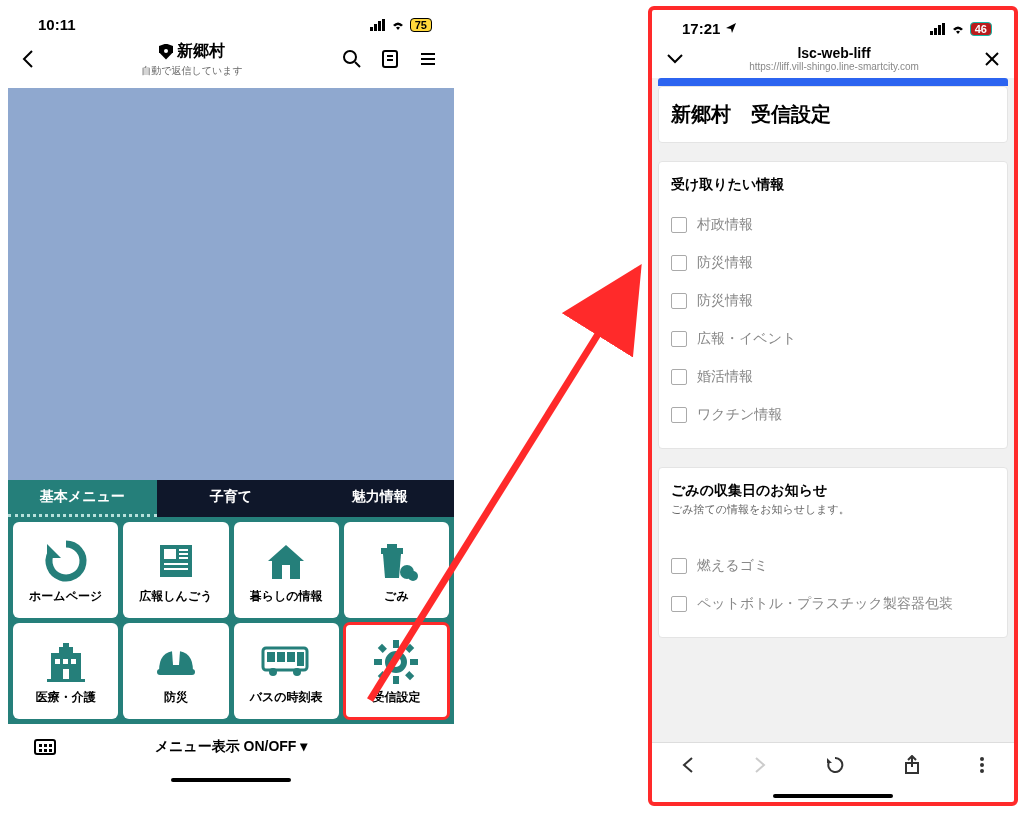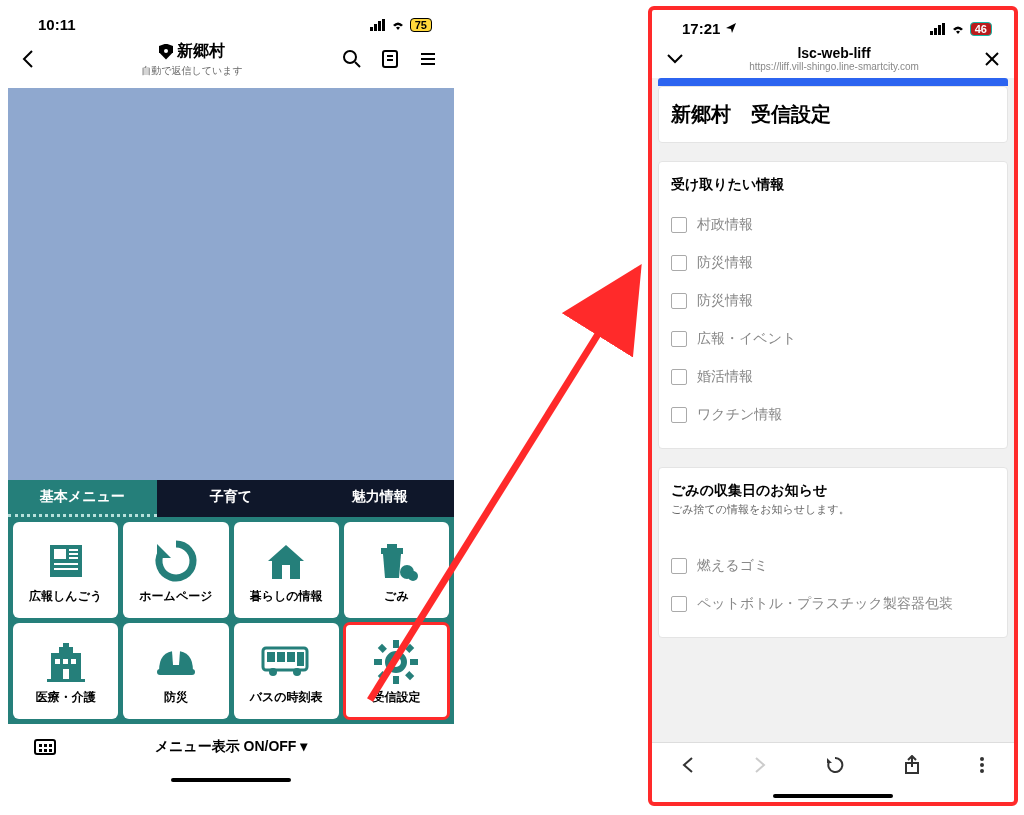--- a/index.html
+++ b/index.html
@@ -250,40 +250,40 @@
   <div class="tabs">
     <div class="tab active">基本メニュー</div>
     <div class="tab inactive">子育て</div>
     <div class="tab inactive">魅力情報</div>
   </div>
 
   <div class="grid-wrap">
     <div class="grid">
       <div class="tile">
         <div class="tile-icon">
+          <svg width="46" height="46" viewBox="0 0 46 46">
+              <path d="M23 6 A17 17 0 1 1 8 15" stroke="#257f7a" stroke-width="7" fill="none"></path>
+              <path d="M4 6 L4 20 L18 20 Z" fill="#257f7a"></path>
+            </svg>
+        </div>
+        <div class="tile-label">ホームページ</div>
+      </div>
+      <div class="tile">
+        <div class="tile-icon">
           <svg width="44" height="44" viewBox="0 0 44 44">
               <rect x="6" y="6" width="32" height="32" fill="#257f7a"></rect>
               <rect x="10" y="10" width="12" height="10" fill="#fff"></rect>
               <rect x="10" y="24" width="24" height="2" fill="#fff"></rect>
               <rect x="10" y="29" width="24" height="2" fill="#fff"></rect>
               <rect x="25" y="10" width="9" height="2" fill="#fff"></rect>
               <rect x="25" y="14" width="9" height="2" fill="#fff"></rect>
               <rect x="25" y="18" width="9" height="2" fill="#fff"></rect>
             </svg>
         </div>
         <div class="tile-label">広報しんごう</div>
-      </div>
-      <div class="tile">
-        <div class="tile-icon">
-          <svg width="46" height="46" viewBox="0 0 46 46">
-              <path d="M23 6 A17 17 0 1 1 8 15" stroke="#257f7a" stroke-width="7" fill="none"></path>
-              <path d="M4 6 L4 20 L18 20 Z" fill="#257f7a"></path>
-            </svg>
-        </div>
-        <div class="tile-label">ホームページ</div>
       </div>
       <div class="tile">
         <div class="tile-icon">
           <svg width="44" height="44" viewBox="0 0 44 44">
               <path d="M22 6 L40 22 L36 22 L36 40 L8 40 L8 22 L4 22 Z" fill="#257f7a"></path>
               <rect x="18" y="26" width="8" height="14" fill="#fff"></rect>
             </svg>
         </div>
         <div class="tile-label">暮らしの情報</div>
       </div>

